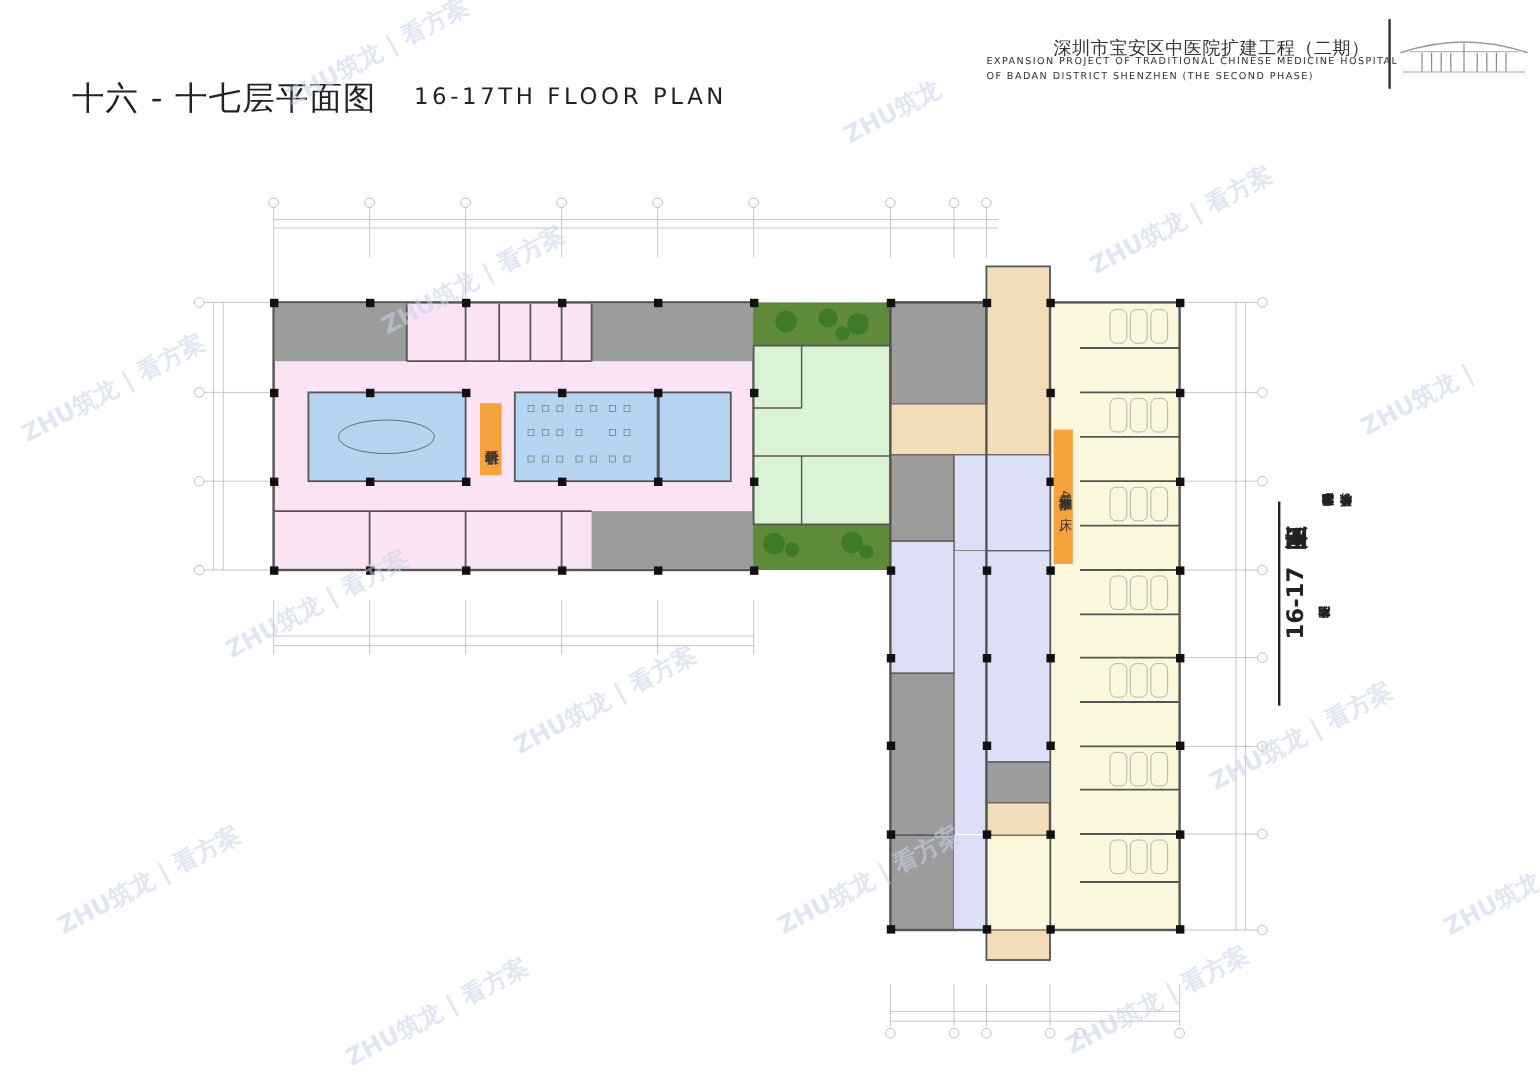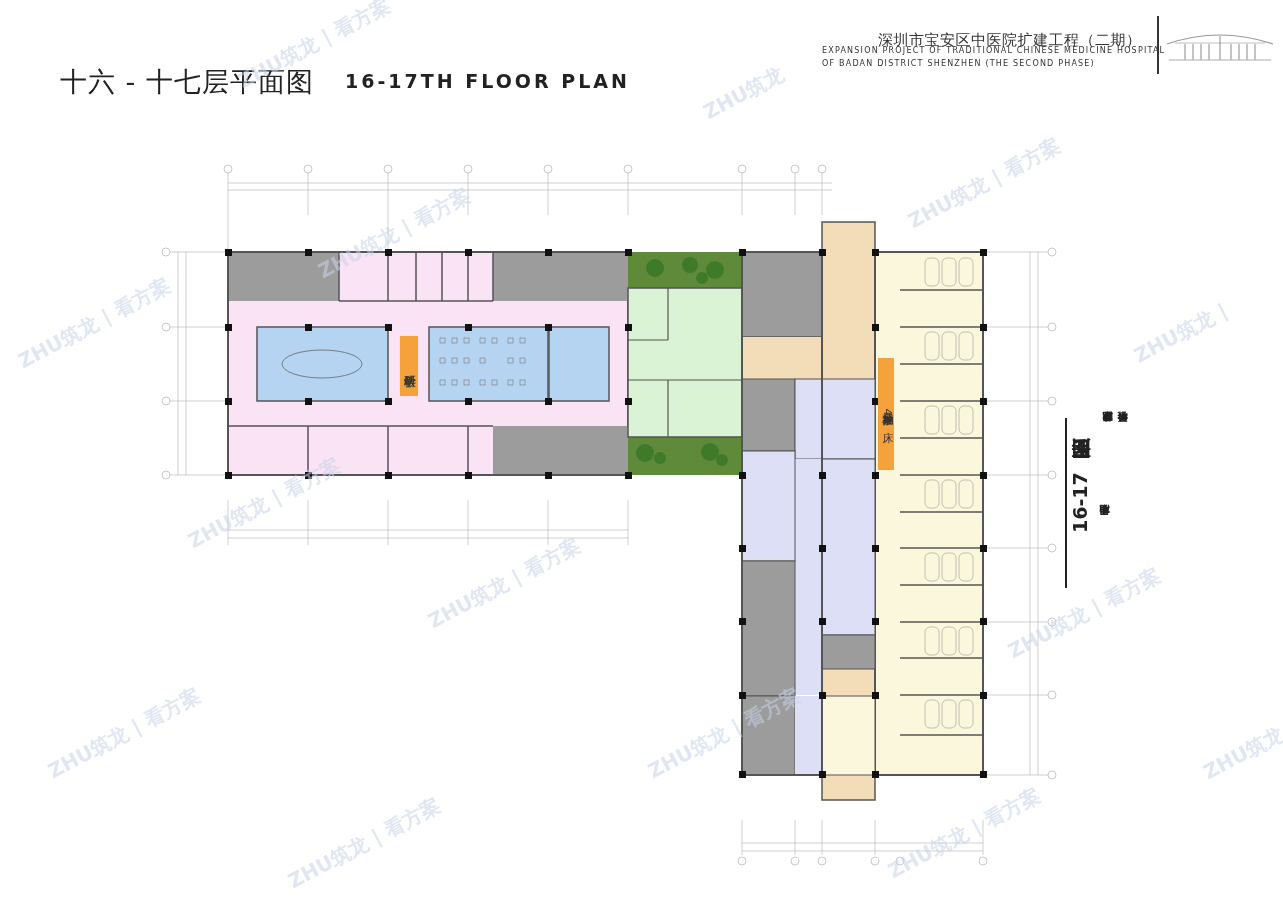--- a/index.html
+++ b/index.html
@@ -1,19 +1,19 @@
 <!DOCTYPE html>
 <html><head>
 <meta charset="utf-8">
 <style>
   html, body { margin:0; padding:0; background:#ffffff; }
   body { width:1283px; height:907px; position:relative; overflow:hidden; font-family:"DejaVu Sans", sans-serif; color:#222; }
   .abs { position:absolute; }
   .title-cn { left:60px; top:64px; font-size:27px; letter-spacing:1px; color:#222; }
-  .title-en { left:345px; top:70px; font-size:19px; font-weight:bold; letter-spacing:3px; color:#222; font-family:"DejaVu Sans", sans-serif; }
+  .title-en { left:345px; top:70px; font-size:19px; font-weight:normal; letter-spacing:3px; color:#222; font-family:"DejaVu Sans", sans-serif; }
   .hdr-cn { left:878px; top:18px; font-size:15px; color:#333; letter-spacing:0.5px;margin-top:13px; }
   .hdr-en { left:822px; top:44px; font-size:8px; color:#333; letter-spacing:1.2px; line-height:13px; text-transform:uppercase; }
   .hdr-bar { left:1157px; top:16px; width:2px; height:58px; background:#333; }
   .hdr-logo { left:1165px; top:28px; width:110px; height:36px; }
   .plan-wrap { left:0; top:0; width:1283px; height:907px; }
   .floor-label { left:1065px; top:418px; width:26px; height:170px; writing-mode:vertical-rl; transform:rotate(180deg); font-size:19px; font-weight:bold; border-right:2px solid #222; text-align:center; }
   .func-label { left:1098px; top:448px; writing-mode:vertical-rl; transform:rotate(180deg); font-size:10px; font-weight:bold; line-height:14px; }
   .func-values { left:1110px; top:430px; writing-mode:vertical-rl; transform:rotate(180deg); font-size:10px; font-weight:bold; line-height:15px; }
   .tag { background:#f5a23c; color:#333; writing-mode:vertical-rl; font-size:12px; text-align:center; padding:2px 0; }
   .wm { color:#c8d4e8; font-size:20px; font-weight:bold; transform:rotate(-28deg); opacity:0.55; white-space:nowrap; pointer-events:none; }

